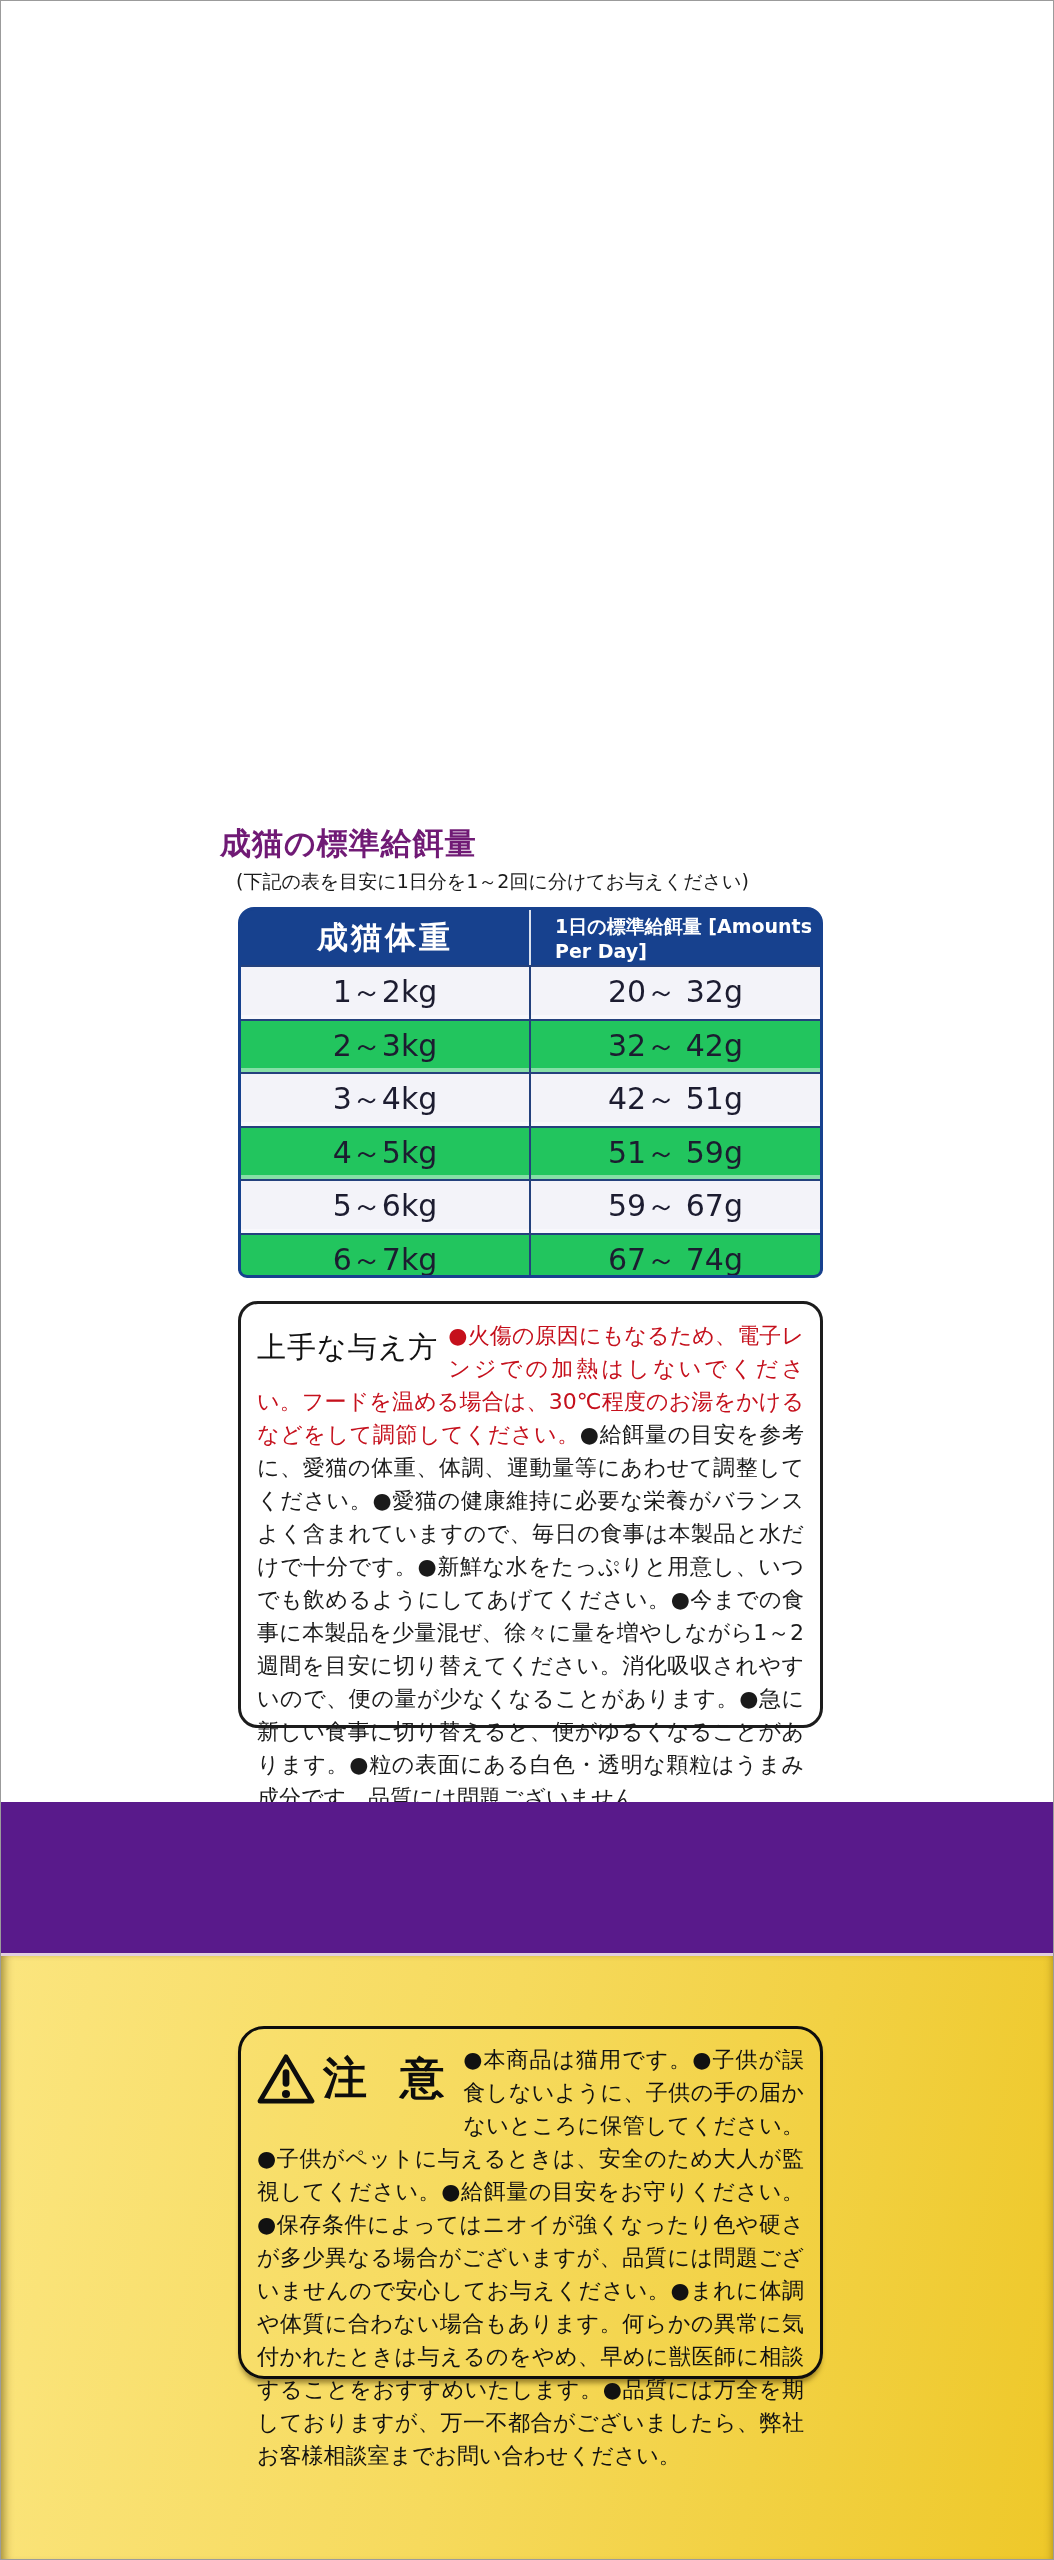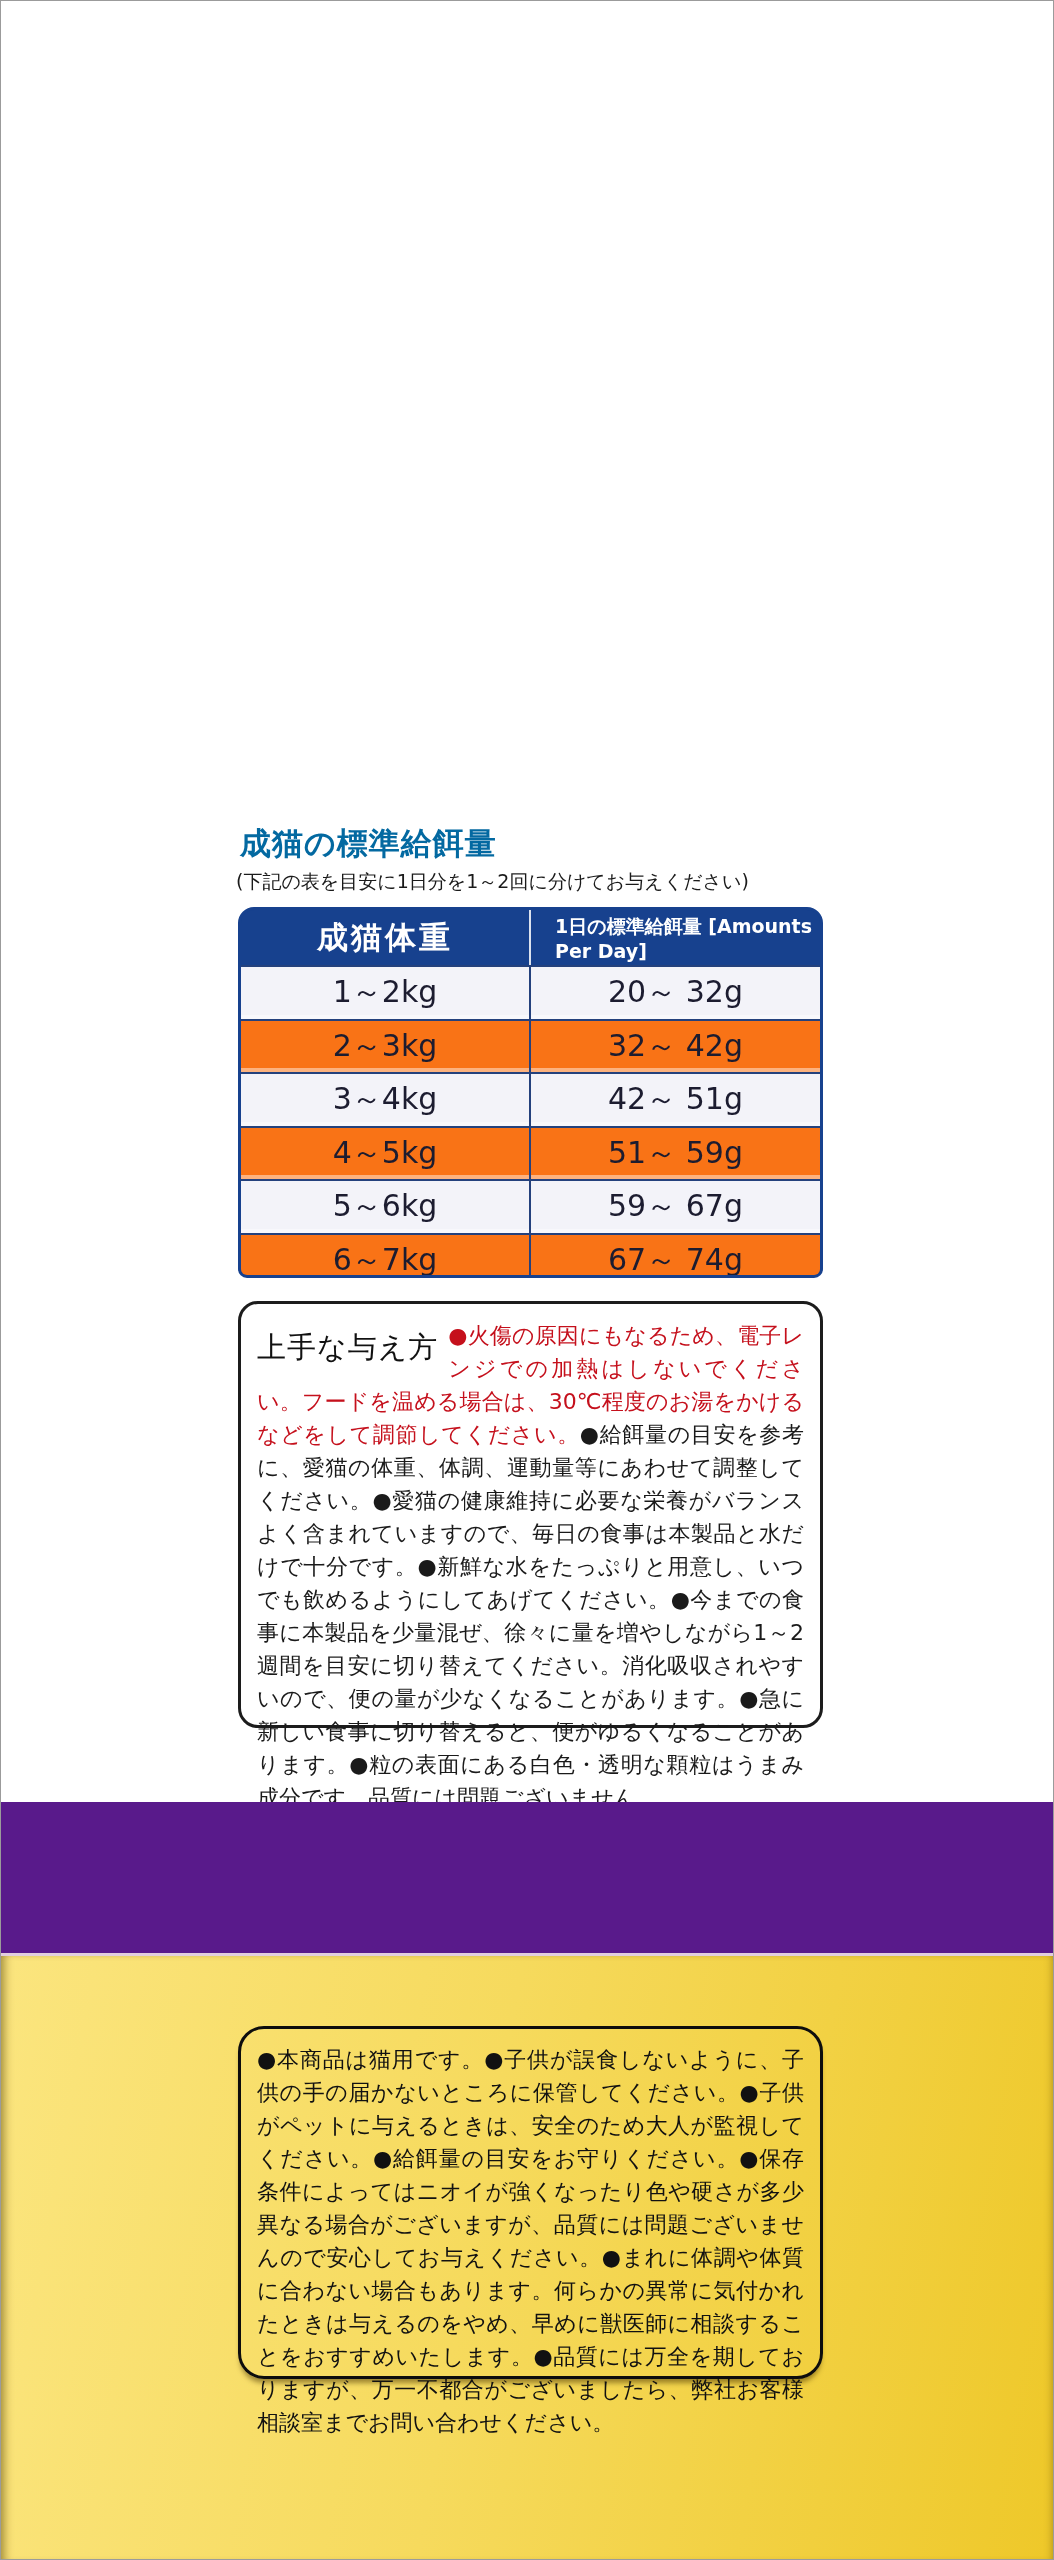--- a/index.html
+++ b/index.html
@@ -4,37 +4,37 @@
 <style>
   html,body{margin:0;padding:0;}
   body{
     width:1054px;height:2560px;position:relative;background:#ffffff;
     font-family:"DejaVu Sans","Liberation Sans",sans-serif;
     box-sizing:border-box;border:1px solid #9b9b9b;overflow:hidden;
   }
   .abs{position:absolute;}
 
   
-  .feed-title{left:239px;top:822px;font-size:31px;font-weight:bold;color:#0369a1;letter-spacing:1px;}
+  .feed-title{left:219px;top:822px;font-size:31px;font-weight:bold;color:#701a75;letter-spacing:1px;}
   .feed-subtitle{left:235px;top:868px;font-size:19px;color:#1a1a1a;letter-spacing:0;}
 
   .feed-table{
     left:237px;top:906px;width:585px;height:371px;
     border:3px solid #17418e;border-radius:16px 16px 9px 9px;
     overflow:hidden;background:#17418e;box-sizing:border-box;
   }
   .tbl-header{display:flex;height:55px;background:#17418e;color:#ffffff;gap:24px;}
   .tbl-header .c1{width:288px;display:flex;align-items:center;justify-content:center;
     font-size:31px;font-weight:bold;letter-spacing:3px;border-right:2px solid rgba(255,255,255,.85);}
   .tbl-header .c2{flex:1;display:flex;align-items:center;justify-content:center;
     font-size:19px;font-weight:bold;letter-spacing:0;}
   .tbl-row{display:flex;height:51.5px;border-top:2.5px solid #24417d;
     box-shadow:inset 0 -4px 0 rgba(255,255,255,.45);}
   .tbl-row.light{background:#f3f3f9;}
-  .tbl-row.dark{background:#f97316;}
+  .tbl-row.dark{background:#22c55e;}
   .tbl-row .c1{width:288px;display:flex;align-items:center;justify-content:center;
     font-size:30px;color:#1c1c30;border-right:2.5px solid #24417d;}
   .tbl-row .c2{flex:1;display:flex;align-items:center;justify-content:center;
     font-size:30px;color:#1c1c30;}
 
   
   .tips-box{
     left:237px;top:1300px;width:585px;height:427px;background:#ffffff;
     border:3px solid #1c1c1c;border-radius:20px;box-sizing:border-box;
     padding:15px 16px 10px 16px;
@@ -107,14 +107,22 @@
 <div class="abs tips-box">
   <div class="tips-heading">上手な与え方</div>
   <p class="tips-text"><span class="red">●火傷の原因にもなるため、電子レンジでの加熱はしないでください。フードを温める場合は、30℃程度のお湯をかけるなどをして調節してください。</span><span>●給餌量の目安を参考に、愛猫の体重、体調、運動量等にあわせて調整してください。●愛猫の健康維持に必要な栄養がバランスよく含まれていますので、毎日の食事は本製品と水だけで十分です。●新鮮な水をたっぷりと用意し、いつでも飲めるようにしてあげてください。●今までの食事に本製品を少量混ぜ、徐々に量を増やしながら1～2週間を目安に切り替えてください。消化吸収されやすいので、便の量が少なくなることがあります。●急に新しい食事に切り替えると、便がゆるくなることがあります。●粒の表面にある白色・透明な顆粒はうまみ成分です。品質には問題ございません。</span></p>
 </div>
 
 <div class="abs purple-band"></div>
 
 <div class="abs gold-section"></div>
 
 <div class="abs caution-box">
+  <div class="caution-heading-wrap">
+    <svg width="58" height="52" viewBox="0 0 60 54">
+      <path d="M30 4 L57 50 H3 Z" fill="none" stroke="#0d0d0d" stroke-width="5" stroke-linejoin="round"></path>
+      <rect x="26.5" y="17" width="7" height="18" rx="3.5" fill="#0d0d0d"></rect>
+      <circle cx="30" cy="42.5" r="4.2" fill="#0d0d0d"></circle>
+    </svg>
+    <span class="caution-heading">注 意</span>
+  </div>
   <p class="caution-text">●本商品は猫用です。●子供が誤食しないように、子供の手の届かないところに保管してください。●子供がペットに与えるときは、安全のため大人が監視してください。●給餌量の目安をお守りください。●保存条件によってはニオイが強くなったり色や硬さが多少異なる場合がございますが、品質には問題ございませんので安心してお与えください。●まれに体調や体質に合わない場合もあります。何らかの異常に気付かれたときは与えるのをやめ、早めに獣医師に相談することをおすすめいたします。●品質には万全を期しておりますが、万一不都合がございましたら、弊社お客様相談室までお問い合わせください。</p>
 </div>
 
 </body></html>

